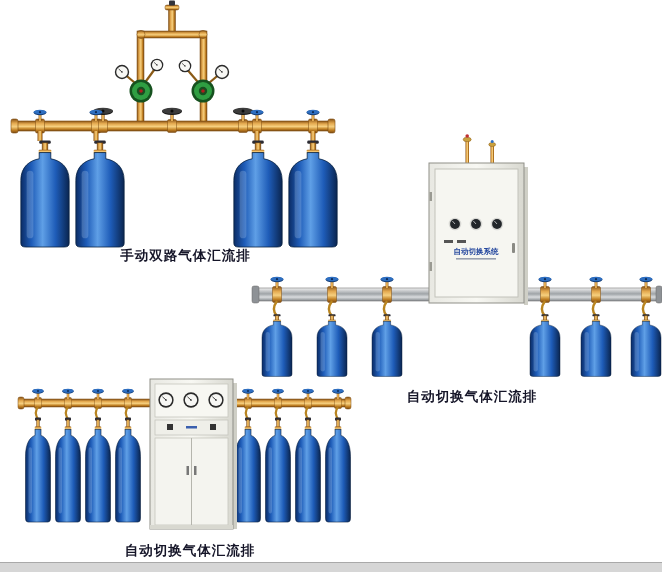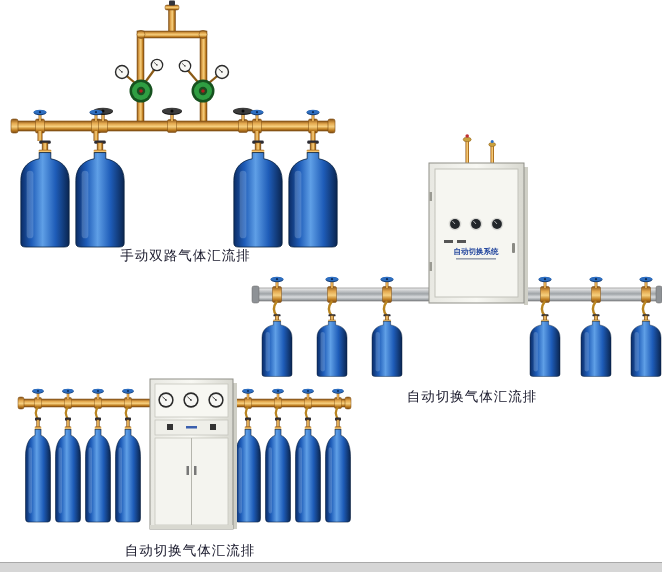--- a/index.html
+++ b/index.html
@@ -8,21 +8,21 @@
     width:662px;height:572px;
     background:#ffffff;
     overflow:hidden;
     font-family:"Liberation Sans", sans-serif;
   }
   .scene{position:absolute;left:0;top:0;}
   .caption{
     position:absolute;
     text-align:center;
     font-size:13.5px;
-    font-weight:normal;
+    font-weight:bold;
     letter-spacing:1px;
     color:#151528;
     white-space:nowrap;
   }
   .cap1{left:103px;top:247px;width:165px;}
   .cap2{left:397px;top:388px;width:150px;}
   .cap3{left:114px;top:542px;width:152px;}
   .bottom-strip{
     position:absolute;left:0;top:562px;width:662px;height:10px;
     background:#d6d6d6;border-top:1px solid #a9a9a9;box-sizing:border-box;

